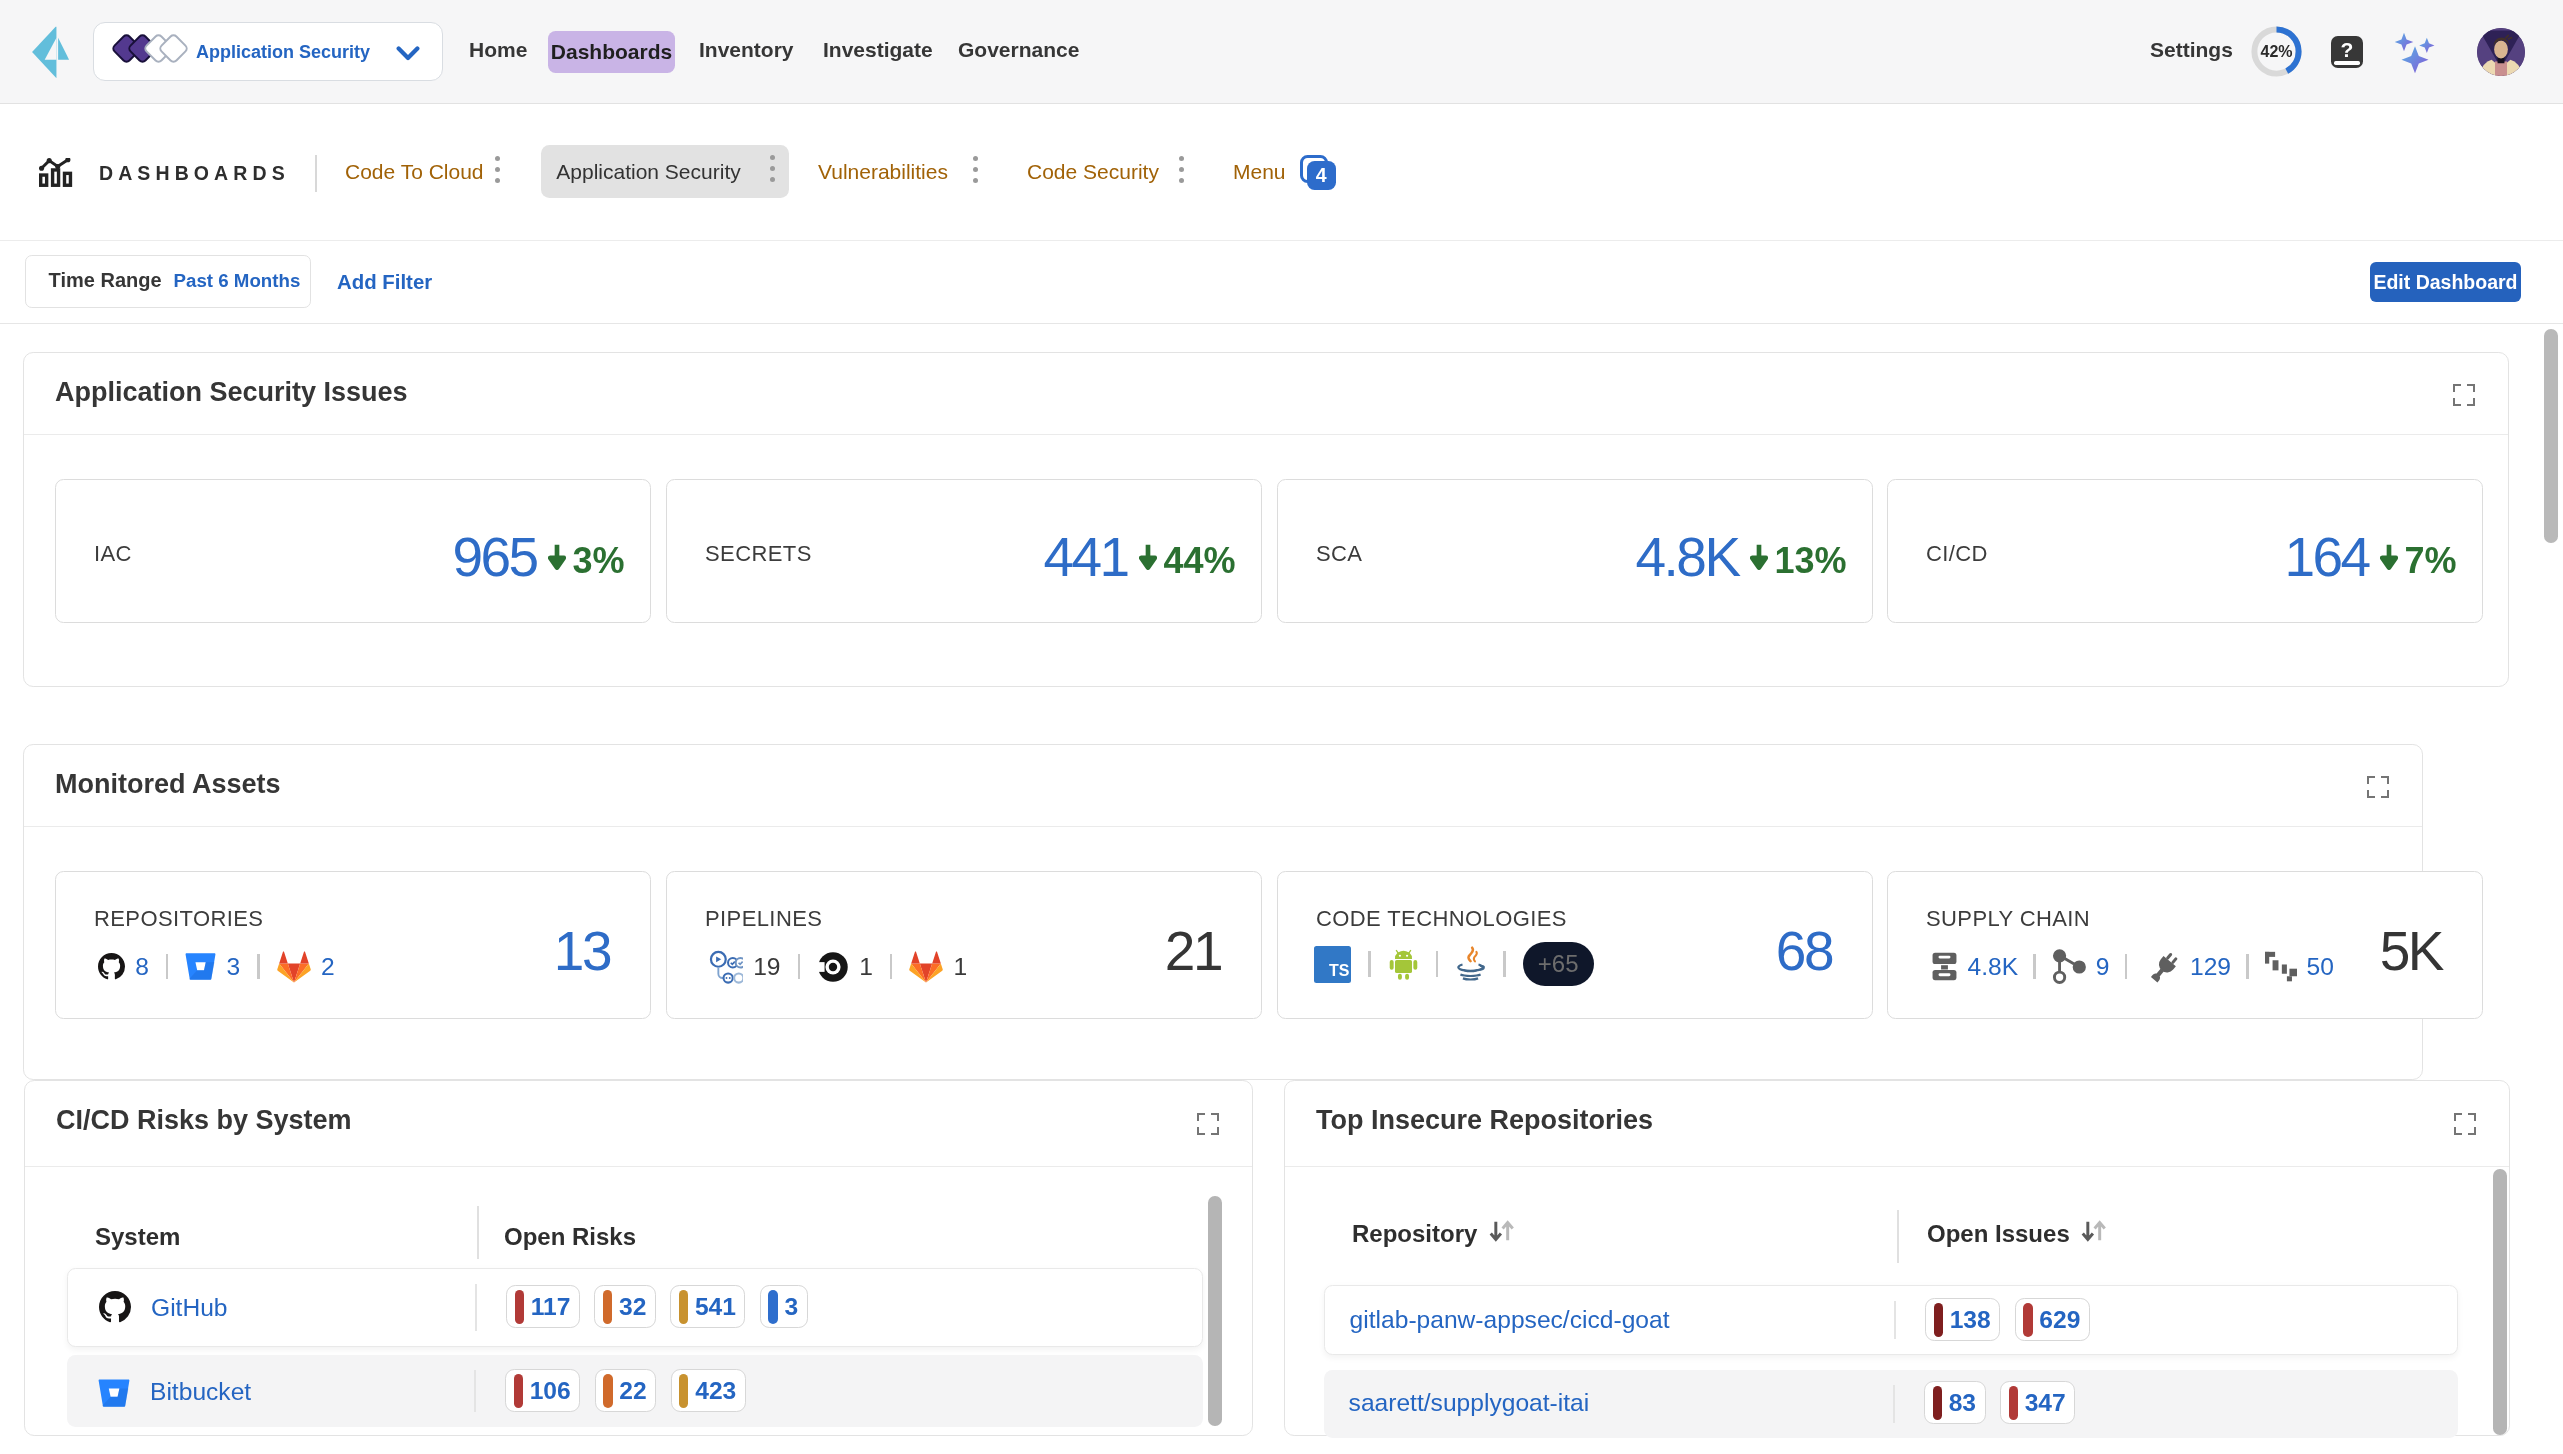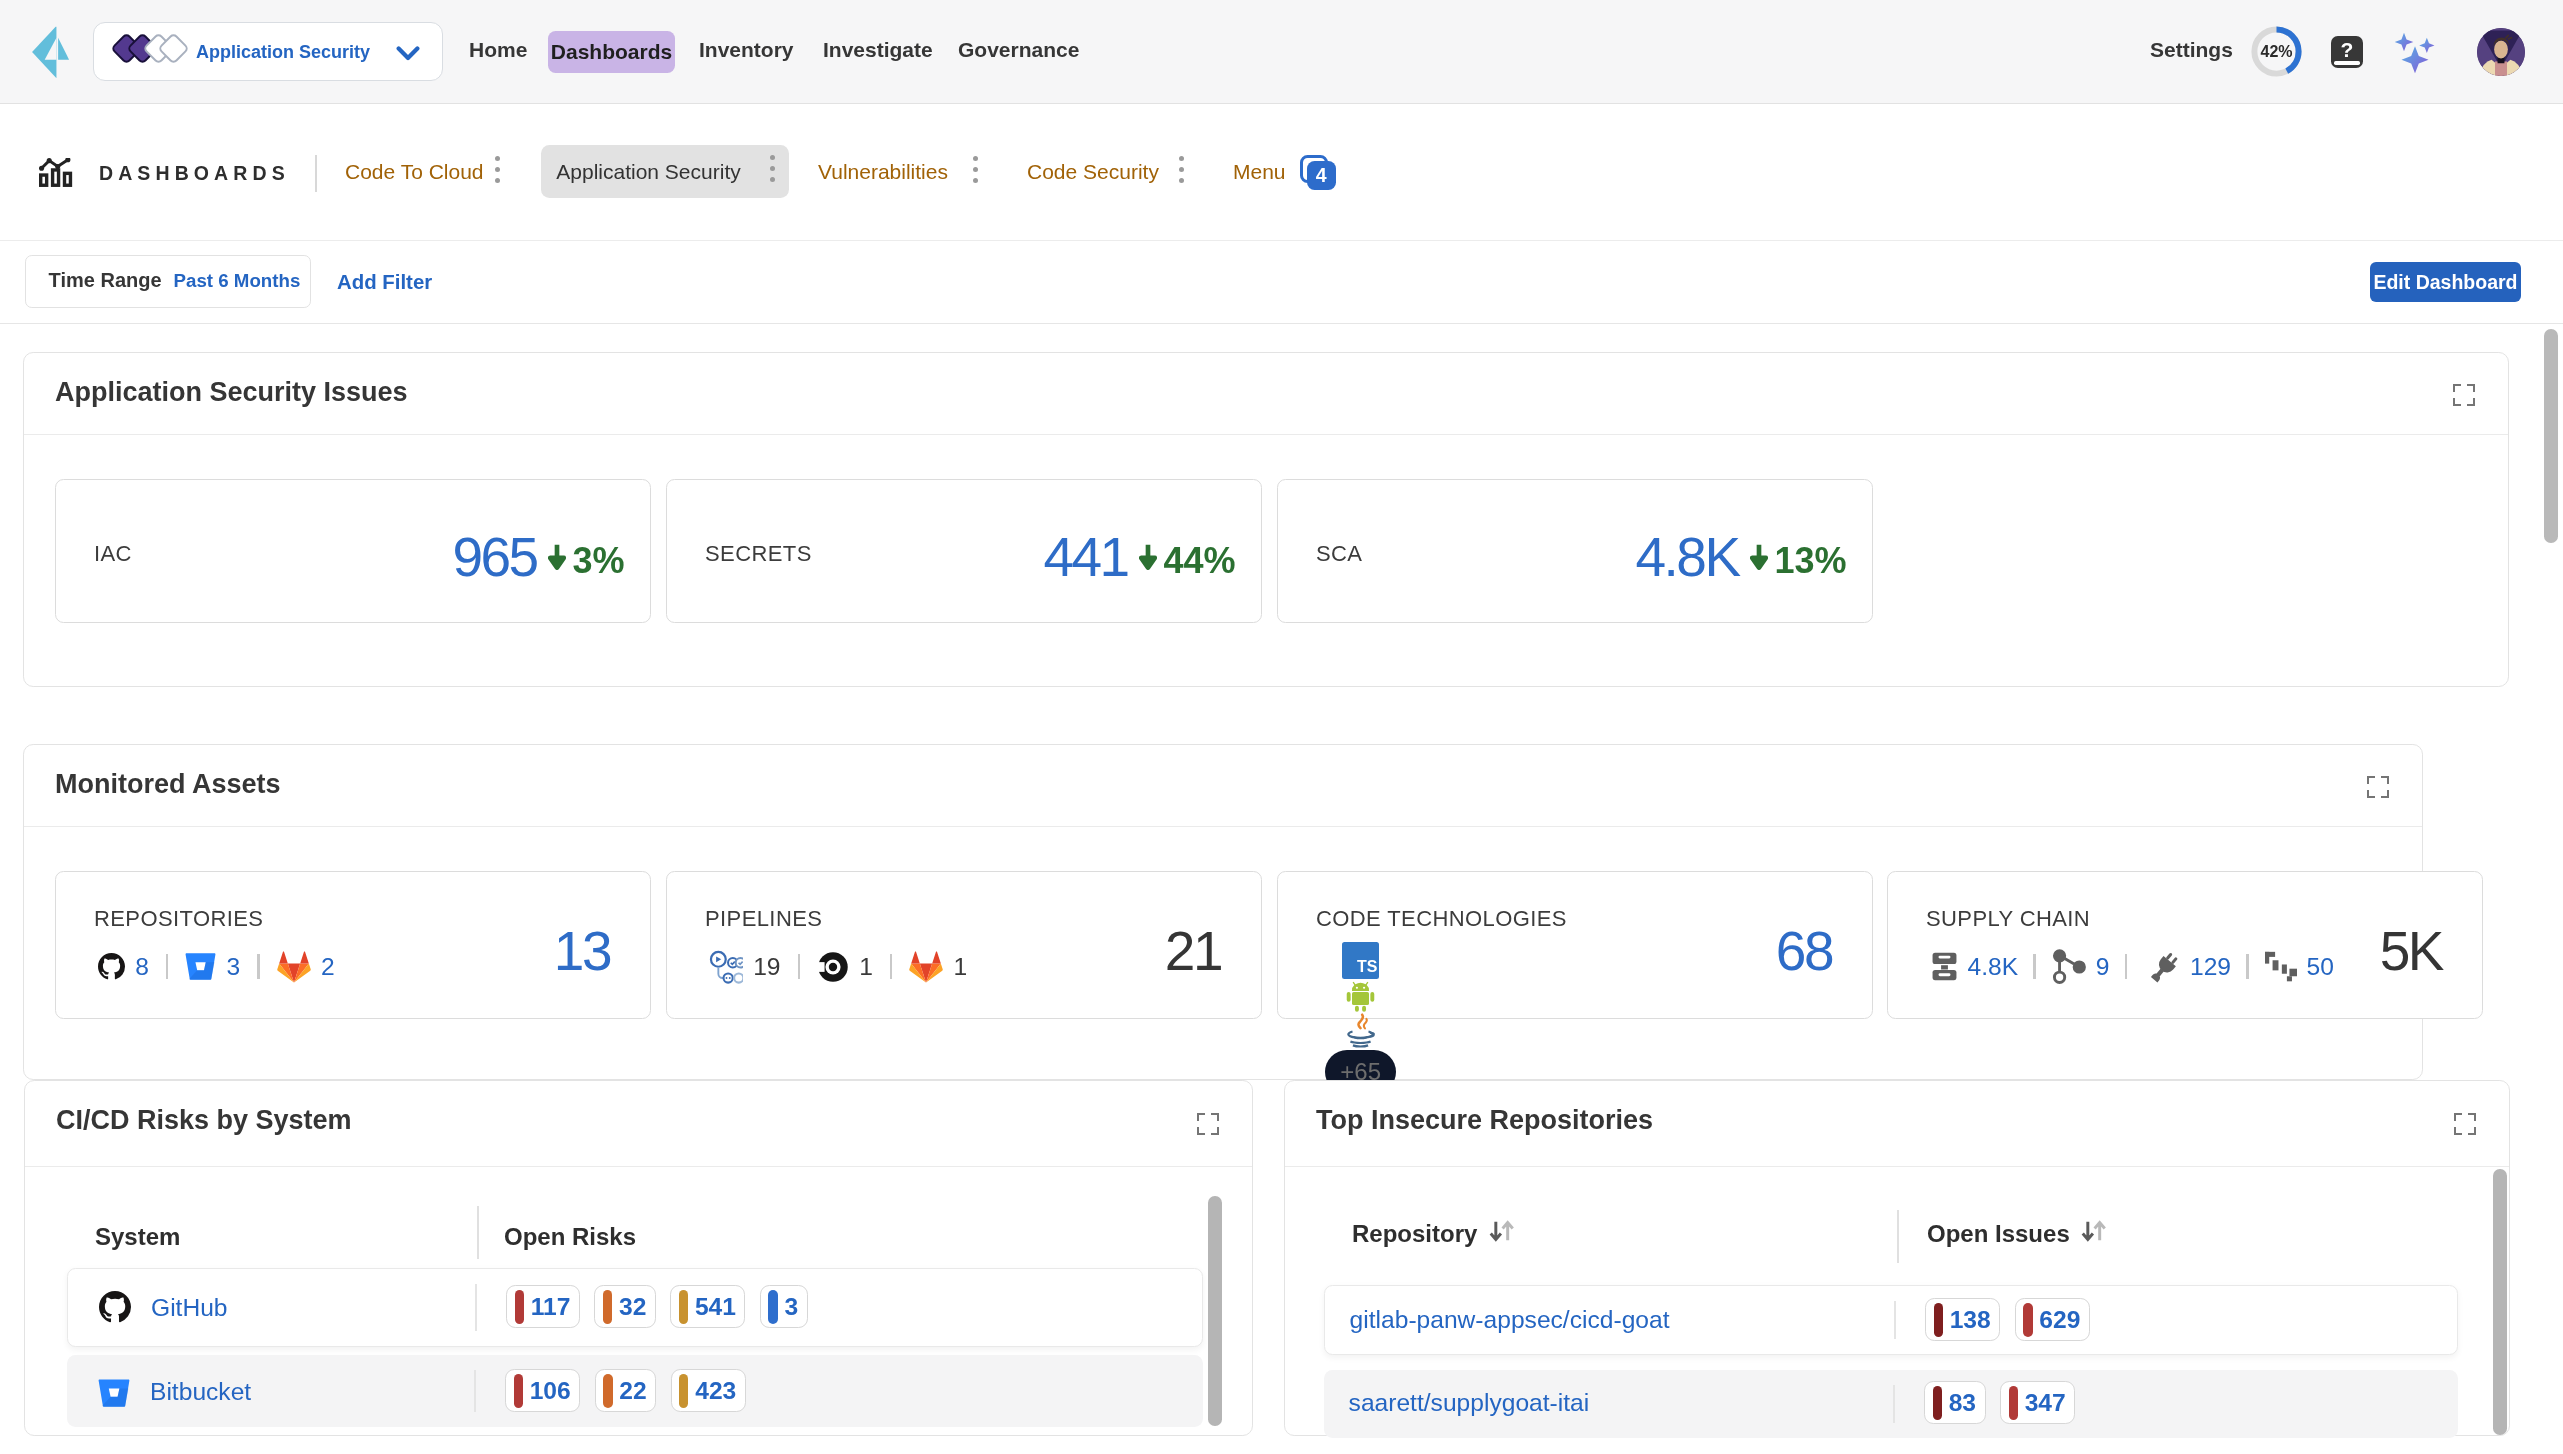--- a/index.html
+++ b/index.html
@@ -237,20 +237,30 @@
     <div class="stat" style="left:1253px; top:126px; width:596px; height:144px;">
       <div class="lbl" style="top:61px;">SCA</div>
       <div class="bignum" style="right:25.5px; top:47px; height:59px;">
         <span class="n">4.8K</span>
         <svg width="18" height="28" viewBox="0 0 21 33" style="margin-left:11px;">
             <path d="M10.5 2 L10.5 20 M10.5 29 L2.5 17.5 L18.5 17.5 Z" stroke="#2b7031" stroke-width="5.5" fill="#2b7031" stroke-linejoin="round"></path>
           </svg>
         <span class="pct">13%</span>
       </div>
     </div>
+    <div class="stat" style="left:1863px; top:126px; width:596px; height:144px;">
+      <div class="lbl" style="top:61px;">CI/CD</div>
+      <div class="bignum" style="right:25.5px; top:47px; height:59px;">
+        <span class="n">164</span>
+        <svg width="18" height="28" viewBox="0 0 21 33" style="margin-left:11px;">
+            <path d="M10.5 2 L10.5 20 M10.5 29 L2.5 17.5 L18.5 17.5 Z" stroke="#2b7031" stroke-width="5.5" fill="#2b7031" stroke-linejoin="round"></path>
+          </svg>
+        <span class="pct">7%</span>
+      </div>
+    </div>
   </div>
 
   <div class="card" style="left:23px; top:716px; width:2400px; height:336px;margin-top:28px;">
     <div class="hdr">
         <div class="title">Monitored Assets</div>
       <div class="expand" style="right:33px; top:31px;">
           <i></i>
           <i></i>
           <i></i>
           <i></i>
@@ -335,21 +345,21 @@
             </svg>
           </span>
           <span class="num dark" style="margin-left:10.2px;">1</span>
       </div>
       <div class="bignum" style="right:40px; top:49px; height:59px;">
           <span class="n dark">21</span>
         </div>
     </div>
     <div class="stat" style="left:1253px; top:126px; width:596px; height:148px;">
       <div class="lbl" style="top:34px;">CODE TECHNOLOGIES</div>
-      <div class="srow" style="left:47px; top:70px; height:44px;flex-direction:column;">
+      <div class="srow" style="left:36px; top:70px; height:44px;">
         <span style="display:inline-flex;">
             <svg width="37" height="37" viewBox="0 0 44 44">
               <rect width="44" height="44" rx="3" fill="#3178c6"></rect>
               <text x="30" y="36" font-family="Liberation Sans, sans-serif" font-size="19" font-weight="bold" fill="#fff" text-anchor="middle">TS</text>
             </svg>
           </span>
         <span class="sep" style="margin:0 17px;"></span>
         <span style="display:inline-flex;">
             <svg width="31" height="34" viewBox="0 0 36 40">
               <g fill="#a4c639">

